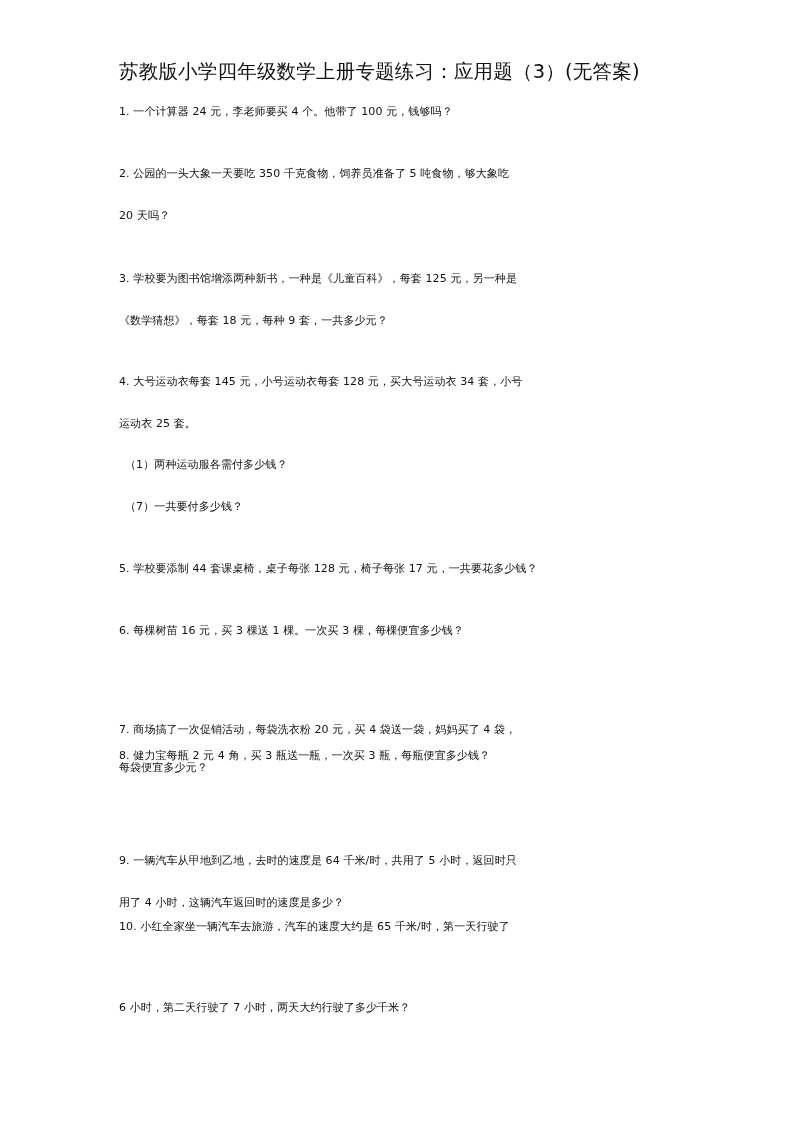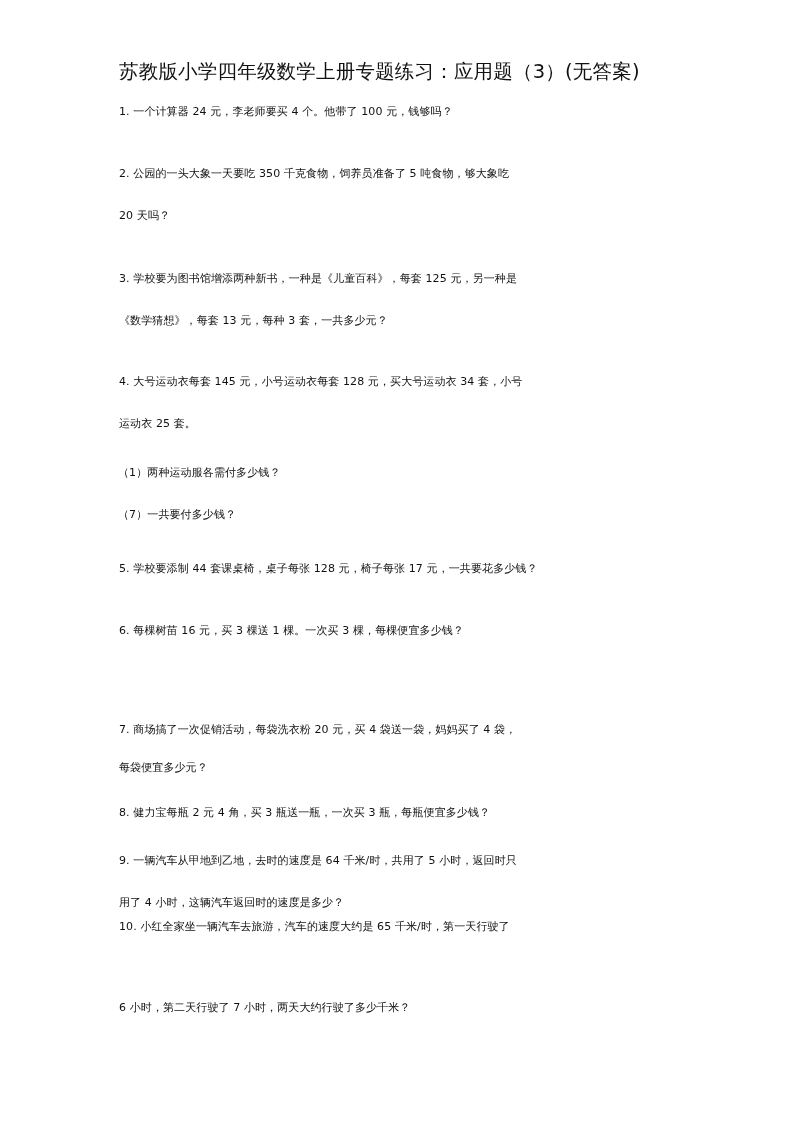--- a/index.html
+++ b/index.html
@@ -1,48 +1,48 @@
 <!DOCTYPE html>
 <html><head>
 <meta charset="utf-8">
 <style>
   html, body { margin: 0; padding: 0; background: #ffffff; }
   body { width: 793px; height: 1122px; position: relative; overflow: hidden;
          font-family: "DejaVu Sans", "Liberation Sans", sans-serif; color: #111; }
   .title { position: absolute; left: 119px; top: 58px; font-size: 19.5px; font-weight: normal;
            letter-spacing: 0.2px; white-space: nowrap; }
   .line { position: absolute; left: 119px; font-size: 11px; white-space: nowrap; letter-spacing: 0.1px; }
-  .sub { left: 118px; margin-top: 8px; }
+  .sub { left: 125px; }
 </style>
 </head>
 <body>
 
 <div>
   <div class="title">苏教版小学四年级数学上册专题练习：应用题（3）(无答案)</div>
 
   <div class="line" style="top:104px">1. 一个计算器 24 元，李老师要买 4 个。他带了 100 元，钱够吗？</div>
 
   <div class="line" style="top:166px">2. 公园的一头大象一天要吃 350 千克食物，饲养员准备了 5 吨食物，够大象吃</div>
   <div class="line" style="top:208px">20 天吗？</div>
 
   <div class="line" style="top:271px">3. 学校要为图书馆增添两种新书，一种是《儿童百科》，每套 125 元，另一种是</div>
-  <div class="line" style="top:313px">《数学猜想》，每套 13 元，每种 3 套，一共多少元？</div>
+  <div class="line" style="top:313px">《数学猜想》，每套 18 元，每种 9 套，一共多少元？</div>
 
   <div class="line" style="top:374px">4. 大号运动衣每套 145 元，小号运动衣每套 128 元，买大号运动衣 34 套，小号</div>
   <div class="line" style="top:416px">运动衣 25 套。</div>
   <div class="line sub" style="top:457px">（1）两种运动服各需付多少钱？</div>
   <div class="line sub" style="top:499px">（7）一共要付多少钱？</div>
 
   <div class="line" style="top:561px">5. 学校要添制 44 套课桌椅，桌子每张 128 元，椅子每张 17 元，一共要花多少钱？</div>
 
   <div class="line" style="top:623px">6. 每棵树苗 16 元，买 3 棵送 1 棵。一次买 3 棵，每棵便宜多少钱？</div>
 
   <div class="line" style="top:722px">7. 商场搞了一次促销活动，每袋洗衣粉 20 元，买 4 袋送一袋，妈妈买了 4 袋，</div>
   <div class="line" style="top:760px">每袋便宜多少元？</div>
 
-  <div class="line" style="top:805px">8. 健力宝每瓶 2 元 4 角，买 3 瓶送一瓶，一次买 3 瓶，每瓶便宜多少钱？</div>
+  <div class="line" style="top:748px">8. 健力宝每瓶 2 元 4 角，买 3 瓶送一瓶，一次买 3 瓶，每瓶便宜多少钱？</div>
 
   <div class="line" style="top:853px">9. 一辆汽车从甲地到乙地，去时的速度是 64 千米/时，共用了 5 小时，返回时只</div>
   <div class="line" style="top:895px">用了 4 小时，这辆汽车返回时的速度是多少？</div>
 
   <div class="line" style="top:919px">10. 小红全家坐一辆汽车去旅游，汽车的速度大约是 65 千米/时，第一天行驶了</div>
   <div class="line" style="top:1000px">6 小时，第二天行驶了 7 小时，两天大约行驶了多少千米？</div>
 </div>
 
 </body></html>

